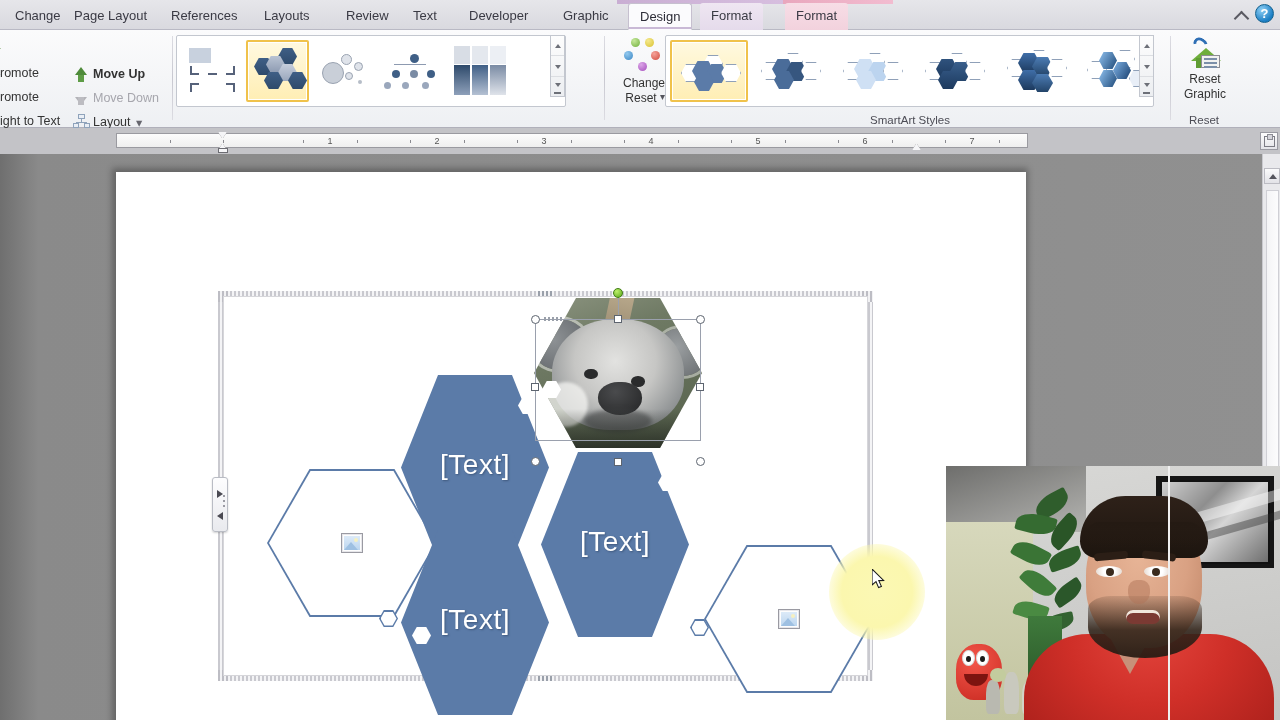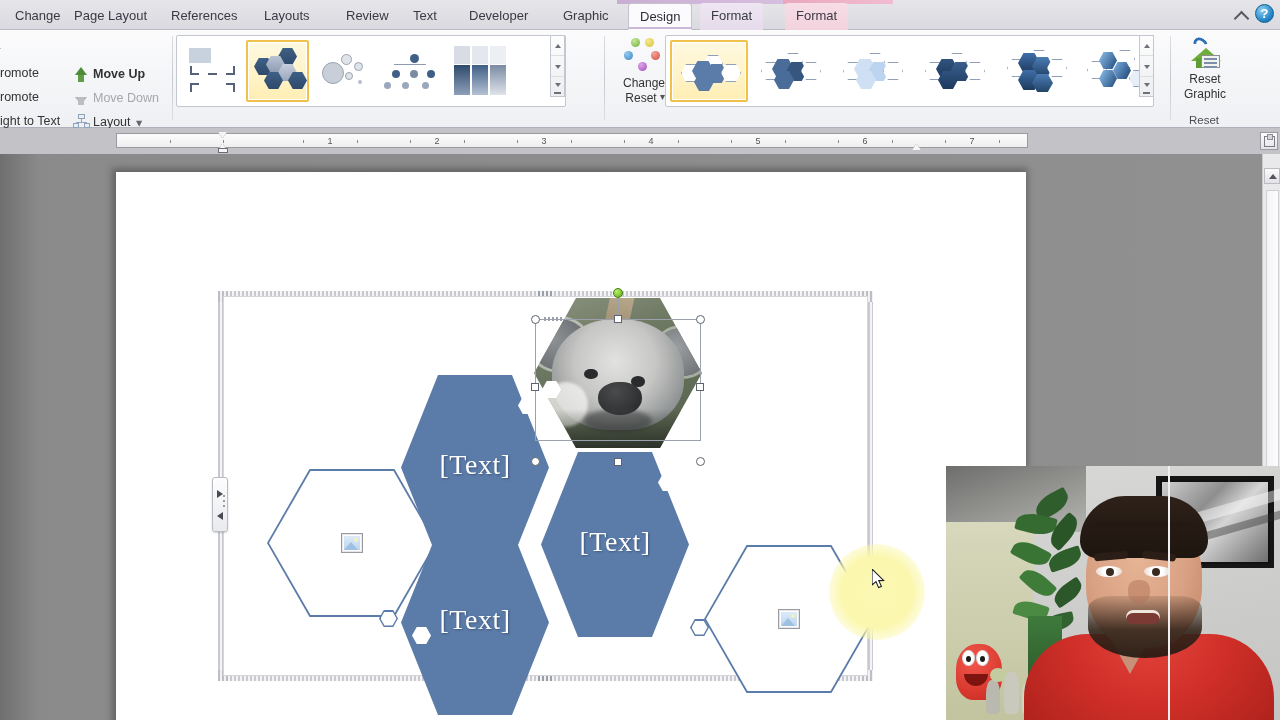--- a/index.html
+++ b/index.html
@@ -132,21 +132,21 @@
      border-top:4px solid transparent;border-bottom:4px solid transparent; }
   #panetoggle .pt.r { border-left:6px solid #4a4a52; top:12px; }
   #panetoggle .pt.l { border-right:6px solid #4a4a52; top:34px; left:4px; }
   #panetoggle .dots { position:absolute; right:2px; top:17px; }
   #panetoggle .dots b { display:block; width:2px;height:2px;background:#9b9ba3;margin-bottom:3px; }
 
   
   .hexshape { position:absolute; clip-path:polygon(25% 0,75% 0,100% 50%,75% 100%,25% 100%,0 50%); }
   .hexfill { background:#5b7ba8; }
   .hexlabel { position:absolute; width:100%; text-align:center;
-     color:#fff; font-size:28px; font-family:Liberation Serif, serif;
+     color:#fff; font-size:28px; font-family:Liberation Sans, sans-serif;
      text-shadow:1px 1px 2px rgba(40,60,90,.55); letter-spacing:.5px; }
   .hexoutline-wrap { position:absolute; }
   .hexoutline-wrap .oshape { position:absolute; inset:0;
      clip-path:polygon(25% 0,75% 0,100% 50%,75% 100%,25% 100%,0 50%); background:#5b7ba8; }
   .hexoutline-wrap .ishape { position:absolute; inset:2px;
      clip-path:polygon(25% 0,75% 0,100% 50%,75% 100%,25% 100%,0 50%); background:#fff; }
 
   
   .picph { position:absolute; width:22px; height:20px; background:#fdfdfd;
      border:1px solid #9a9aa2; box-shadow:0 0 0 1px #e6e6ea inset; }
@@ -509,20 +509,21 @@
           </div>
         <div class="gsbtn" style="top:21px;">
             <div class="tri tri-dn"></div>
           </div>
         <div class="gsbtn" style="top:42px; border-bottom:0;">
             <div class="tri tri-dn" style="top:5px;"></div>
             <div class="bar"></div>
           </div>
       </div>
 
+      <div class="grplabel" style="width:490px; left:57px;">SmartArt Styles</div>
     </div>
 
     <div class="grpsep" style="left:1170px;"></div>
 
     <div class="grp" style="left:1174px; width:60px;">
       <div style="position:absolute; left:3px; top:4px; width:56px; height:74px;">
         <div class="rgicon" style="left:14px; top:4px; width:32px; height:30px;">
           <div style="position:absolute;left:0;top:10px;width:0;height:0;border-left:15px solid transparent;border-right:15px solid transparent;border-bottom:13px solid #6fae3c;"></div>
           <div style="position:absolute;left:5px;top:20px;width:20px;height:10px;background:#5f9c33;"></div>
           <div style="position:absolute;left:10px;top:17px;width:19px;height:13px;background:#f2f2f0;border:1px solid #8d8d93;"></div>

